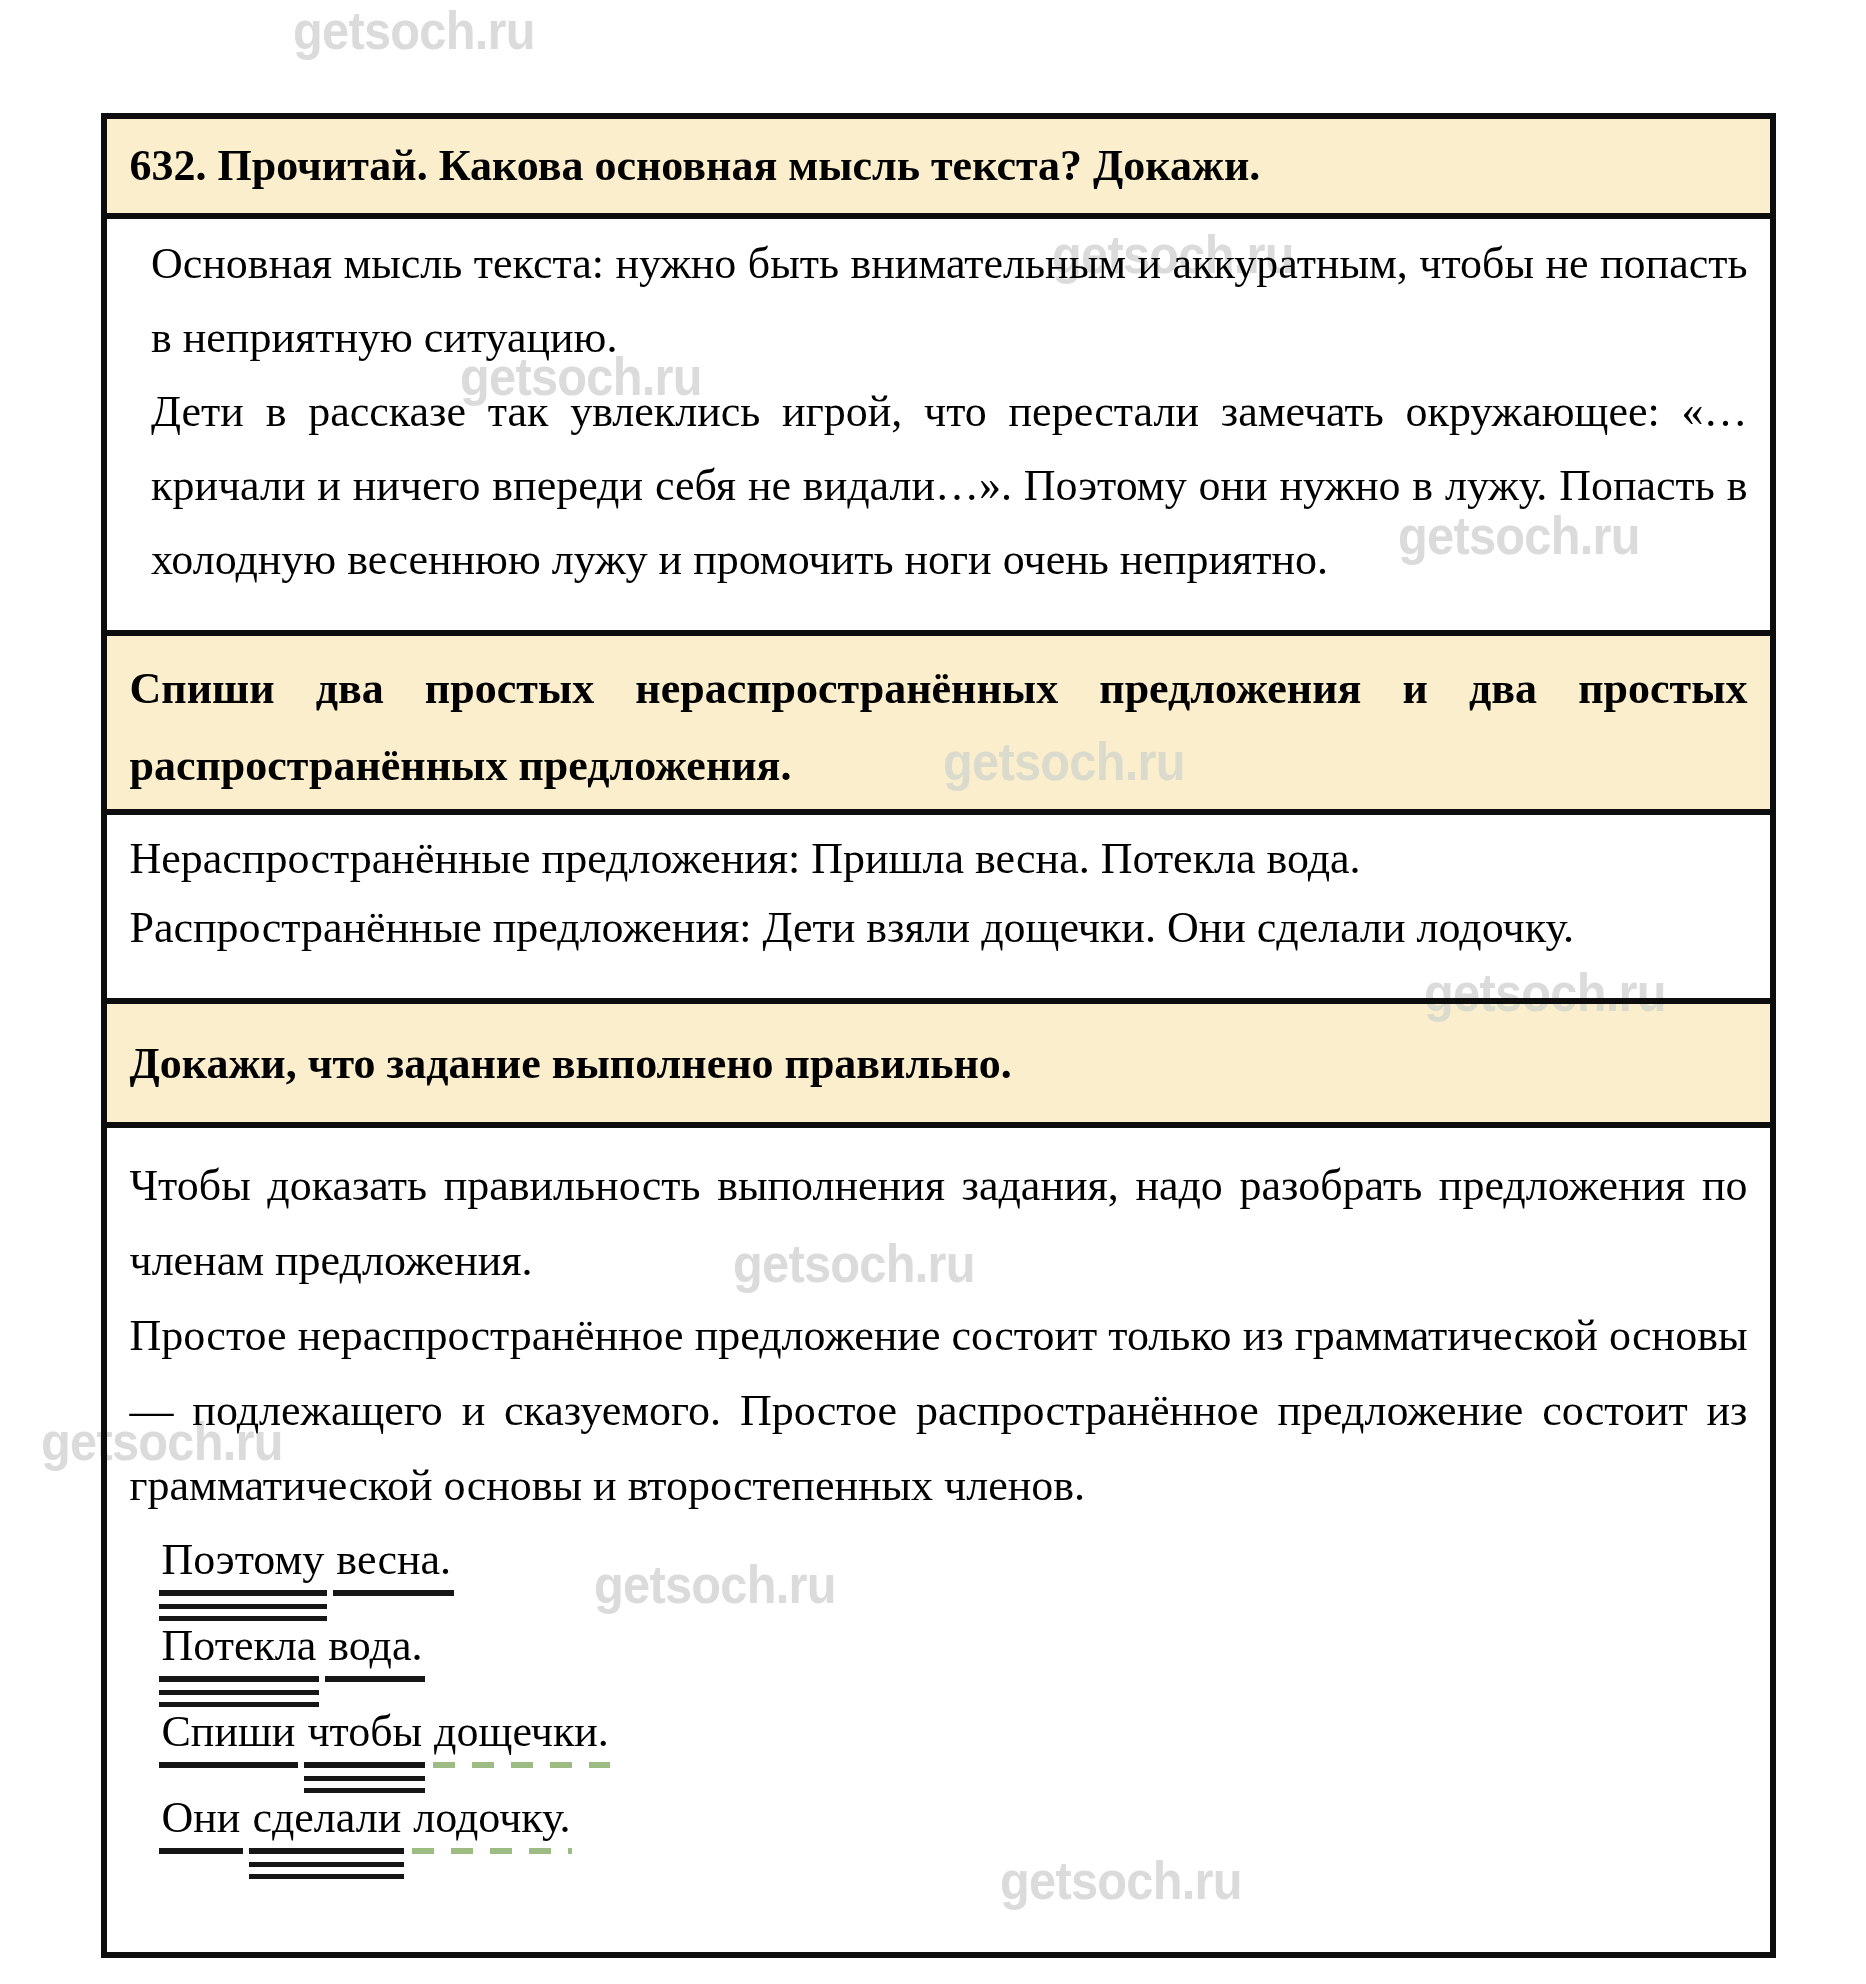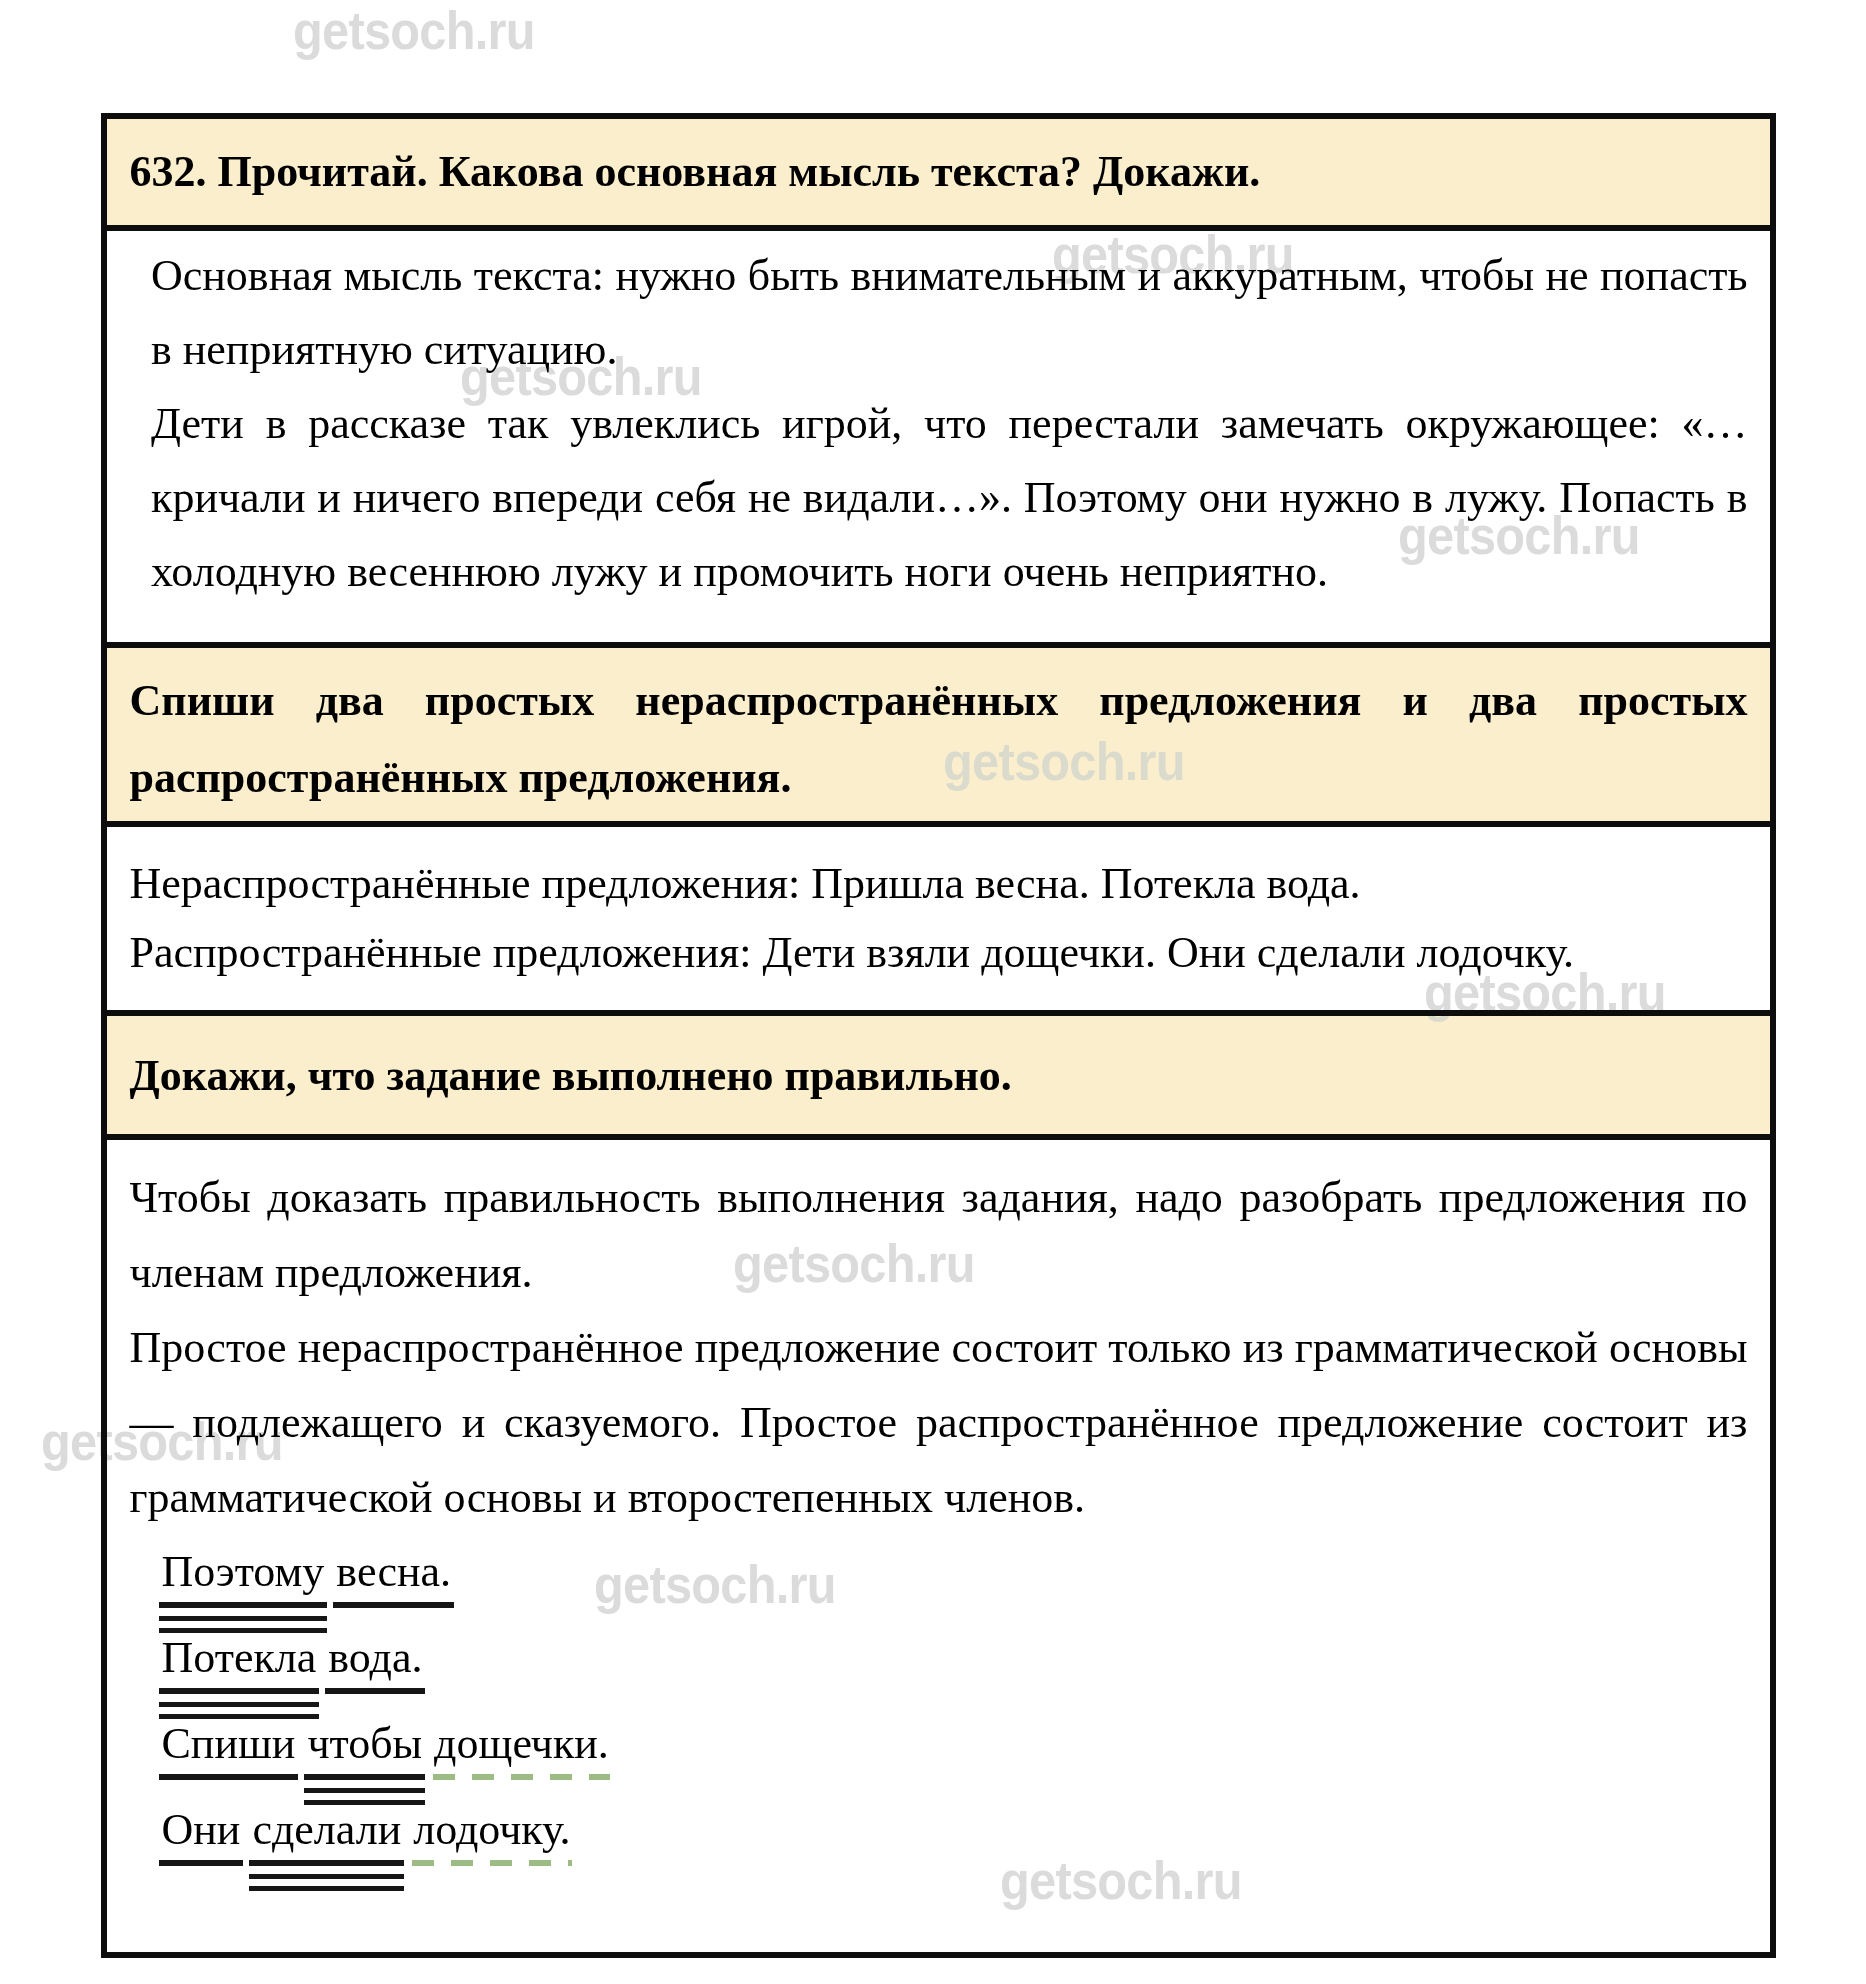--- a/index.html
+++ b/index.html
@@ -25,24 +25,24 @@
   .row {
     box-sizing:border-box;
     border-bottom:6px solid #0d0d0d;
     padding:0 22.5px;
     overflow:hidden;
   }
   .row:last-child { border-bottom:none; }
   .row.cream { background:#fbeecd; }
   .row.white { background:#ffffff; }
 
-  .r1 { height:112px; display:flex; align-items:center; }
+  .r1 { height:100px; display:flex; align-items:center; }
   .r2 { height:417px; padding-top:7.5px;padding-left:44px; }
   .r3 { height:179px; padding-top:13.5px; }
-  .r4 { height:189px; padding-top:22px; }
+  .r4 { height:189px; padding-top:9px; }
   .r5 { height:124px; display:flex; align-items:center; }
   .r6 { flex:1; padding-top:20px; }
 
   .task-text { font-weight:bold; font-size:44px; line-height:77px; }
   .r1 .task-text { line-height:50px; }
   .r3 .task-text { display:block; text-align:justify; }
 
   .body-text { font-size:44px; line-height:74px; }
   .r2 p, .r6 p { margin:0; text-align:justify; }
   .r4 p { margin:0; line-height:69px; }

